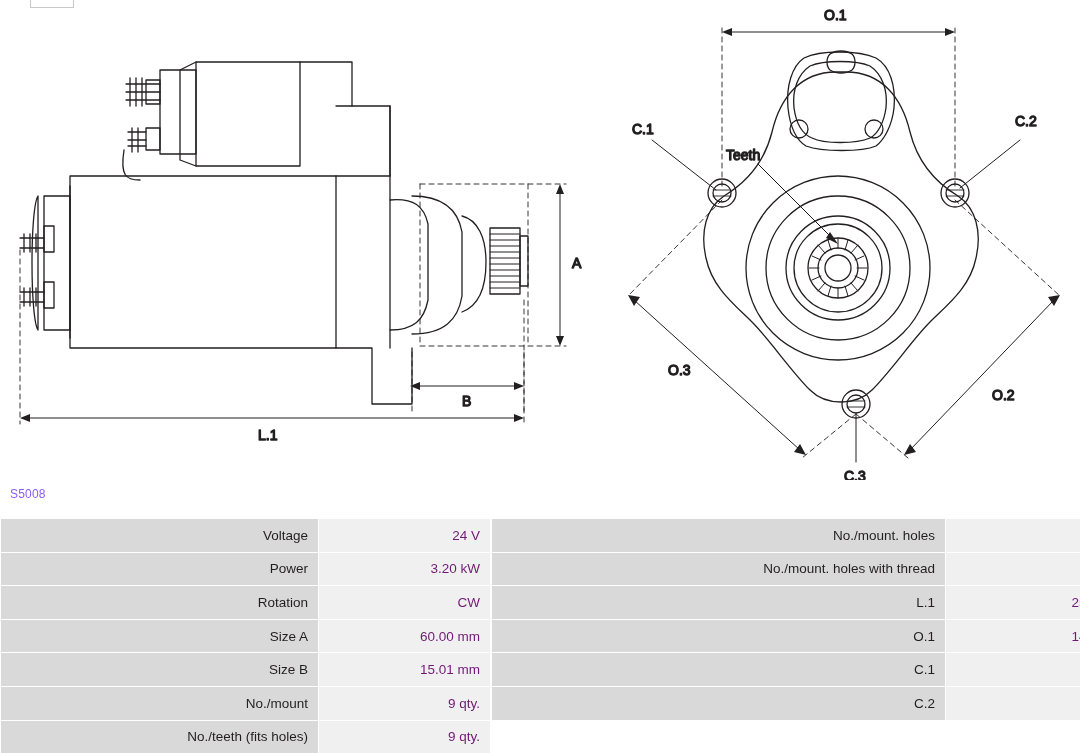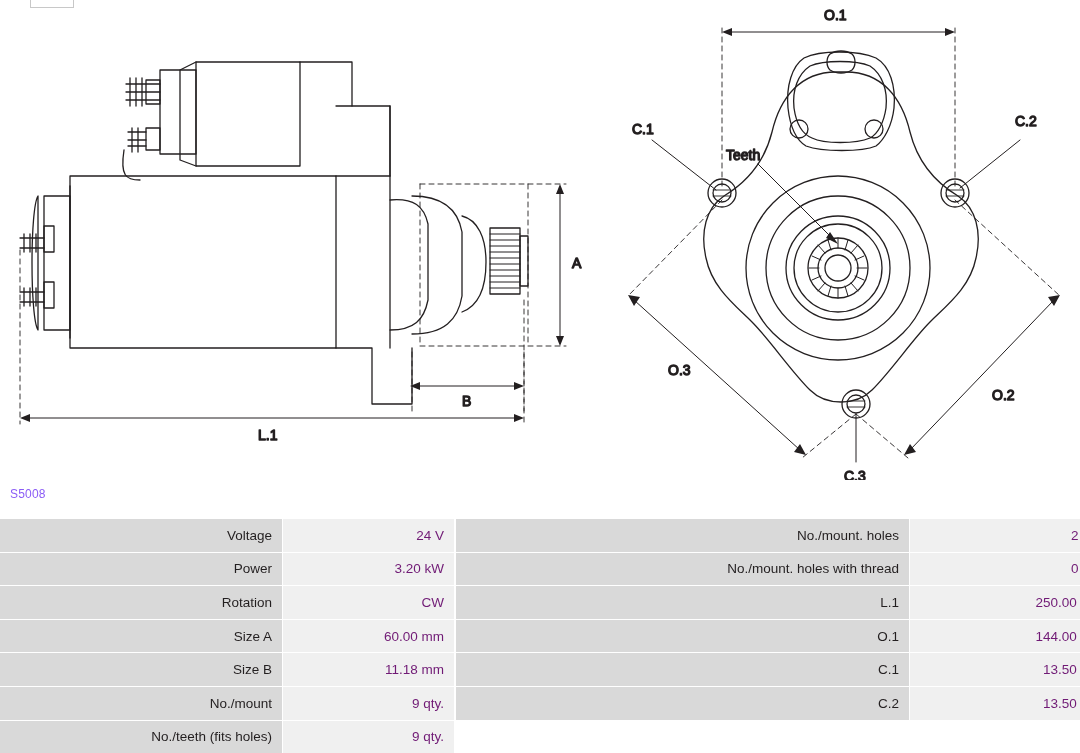--- a/index.html
+++ b/index.html
@@ -43,26 +43,25 @@
   .part-number {
     position: absolute;
     left: 10px;
     top: 487px;
     font-size: 12px;
     color: #8b5cf6;
     letter-spacing: 0.2px;
   }
   .tables {
     position: absolute;
-    left: 7px;
+    left: 0;
     top: 518px;
     width: 1064px;
     display: flex;
     gap: 0;
-    justify-content: center;
   }
   table.spec {
     border-collapse: collapse;
     table-layout: fixed;
   }
   table.spec.left { width: 448px; }
   table.spec.right { width: 616px; }
   table.spec td {
     border: 1px solid #ffffff;
     height: 32.6px;
@@ -281,21 +280,21 @@
         <tr>
           <td class="label">Rotation</td>
           <td class="value">CW</td>
         </tr>
         <tr>
           <td class="label">Size A</td>
           <td class="value">60.00 mm</td>
         </tr>
         <tr>
           <td class="label">Size B</td>
-          <td class="value">11.18 mm</td>
+          <td class="value">15.01 mm</td>
         </tr>
         <tr>
           <td class="label">No./mount</td>
           <td class="value">9 qty.</td>
         </tr>
         <tr>
           <td class="label">No./teeth (fits holes)</td>
           <td class="value">9 qty.</td>
         </tr>
       </tbody>

